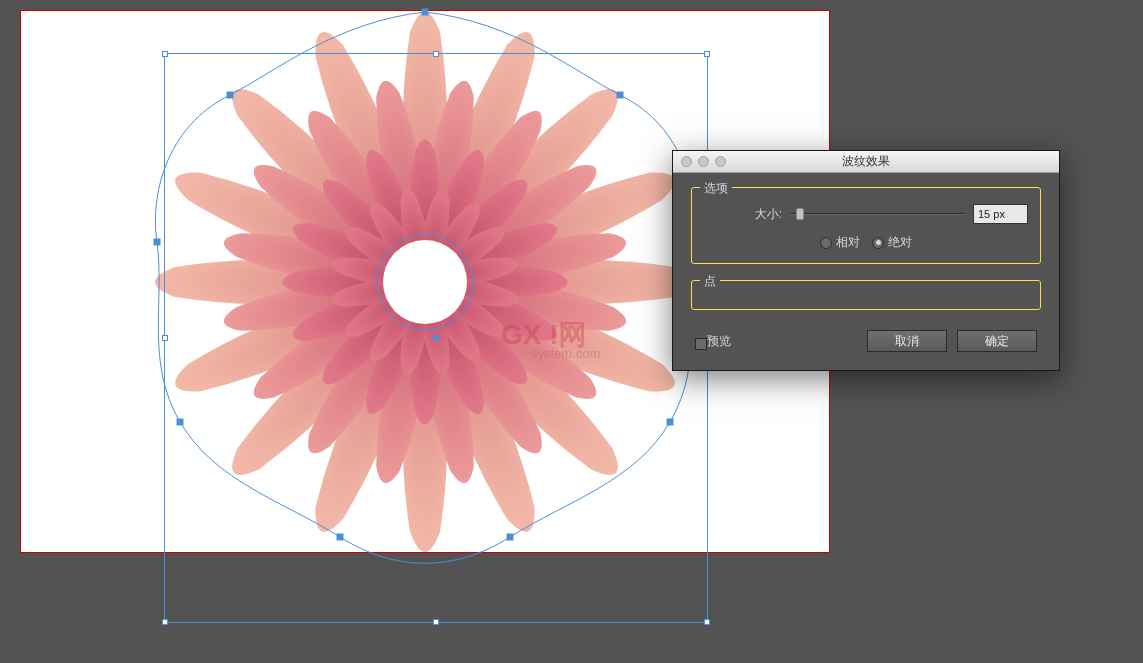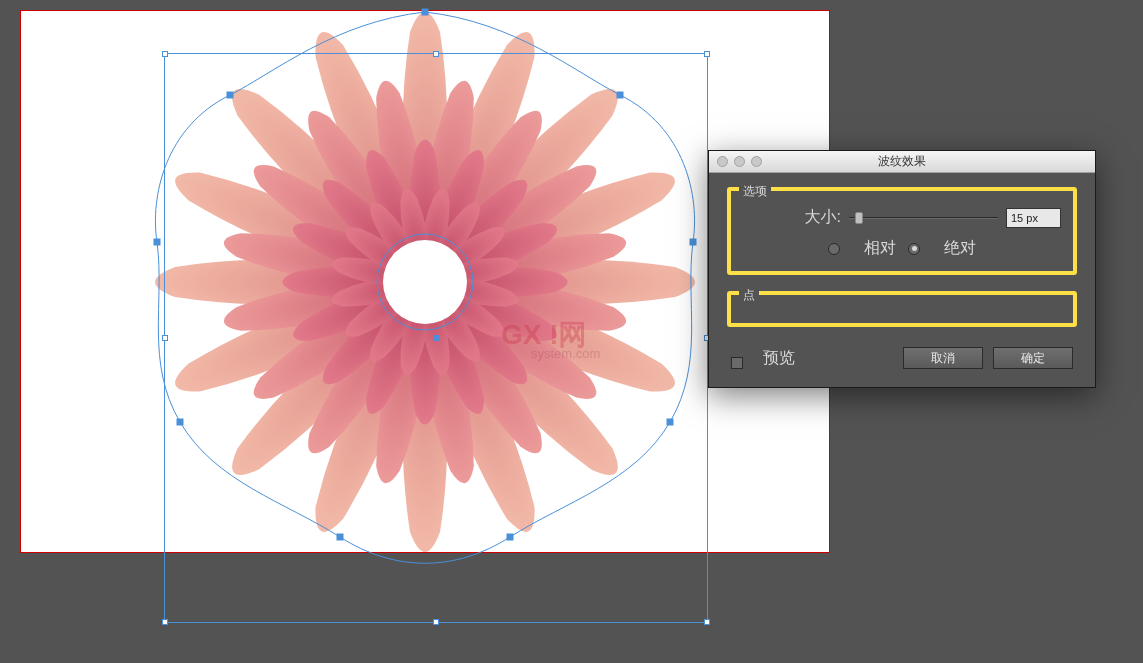--- a/index.html
+++ b/index.html
@@ -90,21 +90,21 @@
       left: 510px;
       color: rgba(150,50,70,0.25);
       font-size: 13px;
       pointer-events: none;
     }
     
     
     .dialog {
       position: absolute;
       top: 150px;
-      left: 708px;
+      left: 672px;
       width: 388px;
       background: #535353;
       border: 1px solid #1a1a1a;
       box-shadow: 0 8px 30px rgba(0,0,0,0.5);
     }
     
     .dialog-titlebar {
       height: 22px;
       background: linear-gradient(#f6f6f6, #d8d8d8);
       border-bottom: 1px solid #a0a0a0;
@@ -135,21 +135,21 @@
       color: #333;
     }
     
     .dialog-body {
       padding: 14px 18px 14px 18px;
       color: #d8d8d8;
     }
     
     .group {
       position: relative;
-      border: 4px solid #fde047;
+      border: 1px solid #fde047;
       border-radius: 3px;
       padding: 16px 12px 12px 12px;
       margin-bottom: 16px;
     }
     
     .group-label {
       position: absolute;
       top: -8px;
       left: 8px;
       background: #535353;
@@ -167,24 +167,23 @@
     
     .row:last-child {
       margin-bottom: 0;
     }
     
     .row.center {
       justify-content: center;
     }
     
     .label {
-      font-size: 16px;
+      font-size: 12px;
       color: #d8d8d8;
       white-space: nowrap;
-      margin-left: 20px;
     }
     
     .label.right {
       text-align: right;
       width: 78px;
     }
     
     .slider {
       flex: 1;
       height: 16px;

